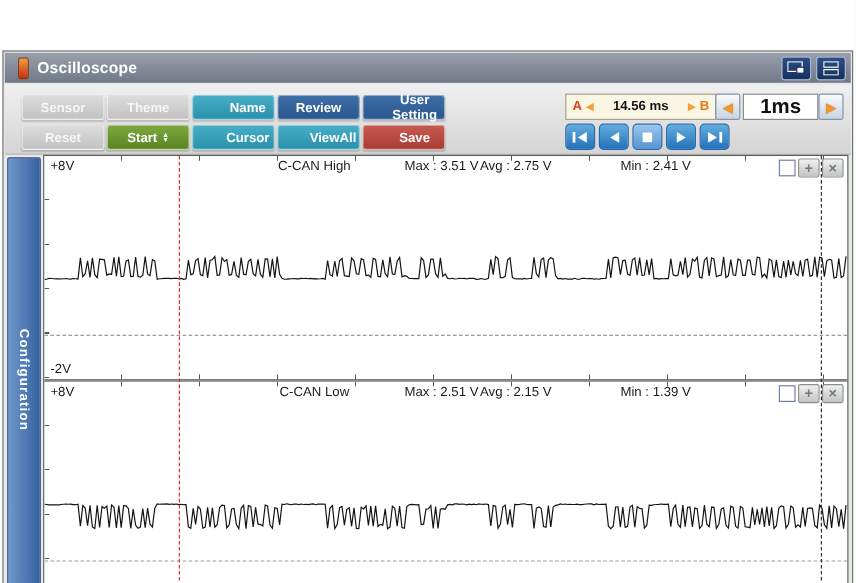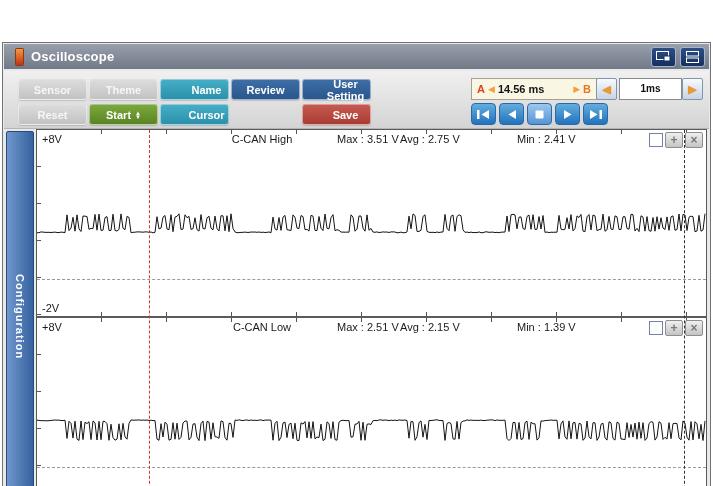--- a/index.html
+++ b/index.html
@@ -33,28 +33,28 @@
   .v-red{background:linear-gradient(180deg,#c75a50,#a83c33);}
   .x1{left:14px;} .x2{left:85px;} .x3{left:156px;} .x4{left:227px;} .x5{left:298px;padding-left:18px;}
   .spin{display:flex;flex-direction:column;line-height:4px;font-size:6px;color:#fff;}
   
   .readout{position:absolute;left:467px;top:7px;width:114px;height:20px;
            background:#faf6e4;border:1px solid #a8a090;display:flex;align-items:center;
            padding:0 5px;gap:3px;font-size:11px;box-sizing:content-box;}
   .readout .a{color:#e0401c;font-weight:bold;}
   .readout .b{color:#e8761c;font-weight:bold;}
   .readout .arrow{color:#f5a03c;font-size:9px;}
-  .readout .val{flex:1;font-weight:bold;color:#141414;}
+  .readout .val{flex:1;text-align:center;font-weight:bold;color:#141414;}
   .tb-arrow{position:absolute;top:7px;width:21px;height:22px;padding:0;cursor:pointer;
             background:linear-gradient(180deg,#f8fafc,#c8d4e4);border:1px solid #8494b0;
             border-radius:2px;color:#f0982c;font-size:11px;text-shadow:0 0 1px #b06010;
             display:flex;align-items:center;justify-content:center;}
   .tb-left{left:592px;} .tb-right{left:678px;}
   .tb-box{position:absolute;left:615px;top:7px;width:61px;height:20px;background:#fff;
-          border:1px solid #8a8a8a;font-size:10px;font-weight:bold;text-align:center;
+          border:1px solid #8a8a8a;font-size:17px;font-weight:bold;text-align:center;
           line-height:20px;color:#111;}
   .playback{position:absolute;left:467px;top:32px;display:flex;gap:3px;}
   .pb-btn{width:25px;height:22px;padding:0;cursor:pointer;border-radius:4px;
           background:linear-gradient(180deg,#63aede,#2272bc);border:1px solid #2a6aaa;
           display:flex;align-items:center;justify-content:center;}
   .pb-stop{background:linear-gradient(180deg,#9cc8ec,#5694d4);}
   
   .side-tab{position:absolute;left:3px;top:88px;width:28px;height:372px;
             background:linear-gradient(90deg,#7098cc,#35619f);border:1px solid #27497c;
             border-radius:2px;display:flex;align-items:center;justify-content:center;
@@ -136,20 +136,23 @@
       <button class="tbtn row2 x2 v-green">
         <span>Start</span>
         <span class="spin">
           <span>▲</span>
           <span>▼</span>
         </span>
         </button>
       <button class="tbtn row2 x3 v-teal">
         <span>Cursor</span>
         </button>
+      <button class="tbtn row2 x4 v-teal">
+        <span>ViewAll</span>
+        </button>
       <button class="tbtn row2 x5 v-red">
         <span>Save</span>
         </button>
 
       <div class="readout">
         <span class="a">A</span>
         <span class="arrow">◀</span>
         <span class="val">14.56 ms</span>
         <span class="arrow">▶</span>
         <span class="b">B</span>

